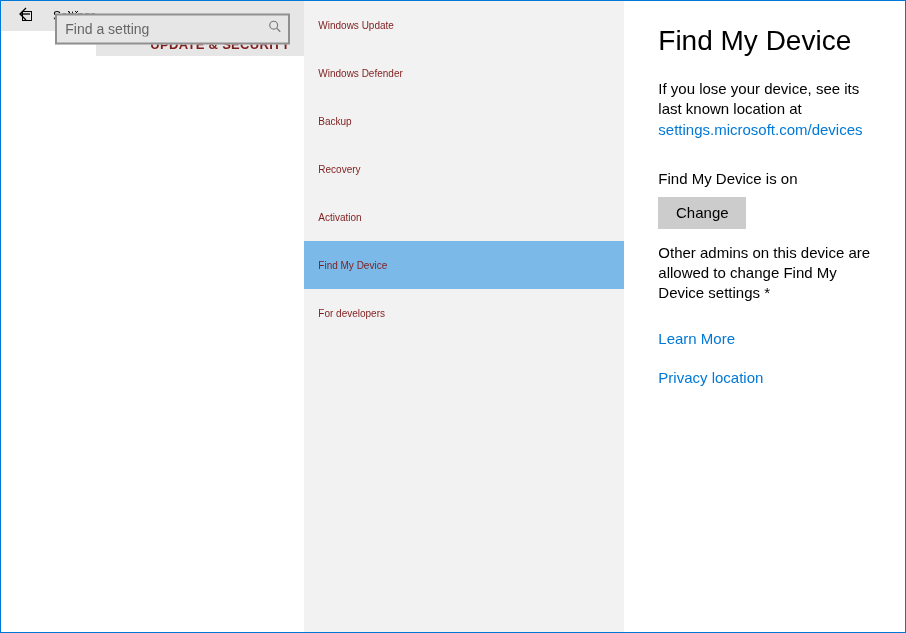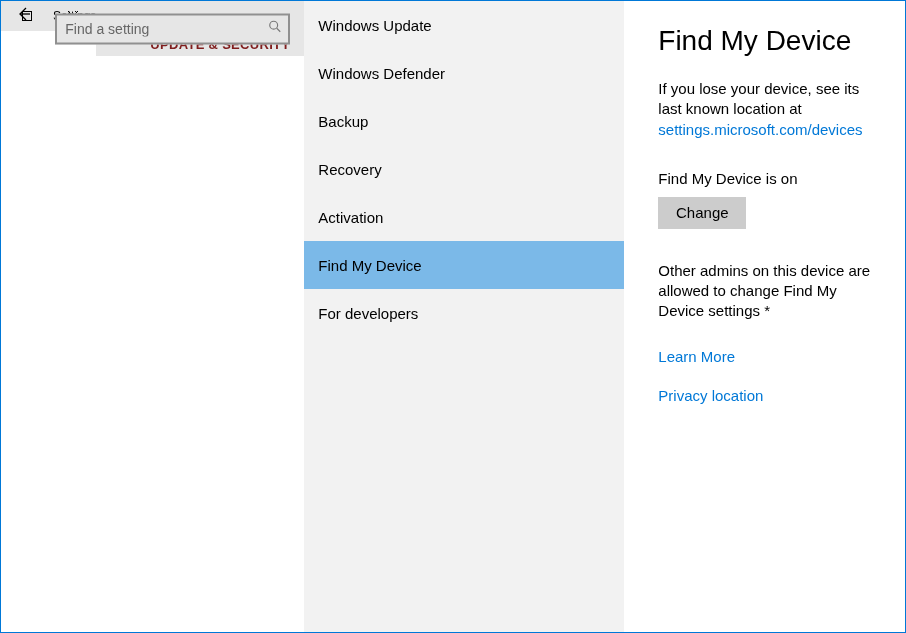--- a/index.html
+++ b/index.html
@@ -16,29 +16,29 @@
     .gear { width: 22px; height: 22px; display: flex; align-items: center; justify-content: center; margin-right: 18px; }
     .gear svg { width: 22px; height: 22px; }
     .header-title { font-size: 13px; font-weight: 600; letter-spacing: .3px; color: #7f1d1d; margin-top: 32px; }
     .search-wrap { position: absolute; right: 14px; top: 50%; transform: translateY(-50%); }
     .search { width: 235px; height: 31px; border: 2px solid #909090; padding: 0 34px 0 8px; font-size: 14px; color: #555; background: #e6e6e6; outline: none; }
     .search::placeholder { color: #666; }
     .search-icon { position: absolute; right: 8px; top: 50%; transform: translateY(-50%); pointer-events: none; }
     .search-icon svg { width: 14px; height: 14px; fill: #777; }
     .body { flex: 1; display: flex; min-height: 0; }
     .sidebar { width: 320px; background: #f2f2f2; border-right: 0; padding-top: 0; }
-    .nav-item { height: 48px; display: flex; align-items: center; padding: 0 14px; font-size: 15px; color: #000000; cursor: default; }
+    .nav-item { height: 48px; display: flex; align-items: center; padding: 0 14px; font-size: 10px; color: #7f1d1d; cursor: default; }
     .nav-item.selected { background: #7bb9e8; }
     .content { flex: 1; background: #fff; padding: 24px 34px; }
     .page-title { font-size: 28px; font-weight: 400; color: #000; margin-bottom: 22px; }
     .sub-text { font-size: 15px; color: #000; line-height: 1.35; }
     .link { color: #0078d7; font-size: 15px; text-decoration: none; cursor: pointer; display: inline-block; }
     .status-line { font-size: 15px; color: #000; margin-top: 30px; }
     .change-btn { margin-top: 10px; width: 88px; height: 32px; background: #cccccc; border: none; font-size: 15px; color: #000; cursor: pointer; }
-    .admins { font-size: 15px; color: #000; margin-top: 32px; max-width: 470px; line-height: 1.35; }
+    .admins { font-size: 15px; color: #000; margin-top: 14px; max-width: 470px; line-height: 1.35; }
     .link-block { margin-top: 26px; }
     .link-block .link { display: block; margin-bottom: 22px; }
   </style>
 </head>
 <body>
 
 <div class="window">
 
   <div class="titlebar">
     <div class="tb-back">

